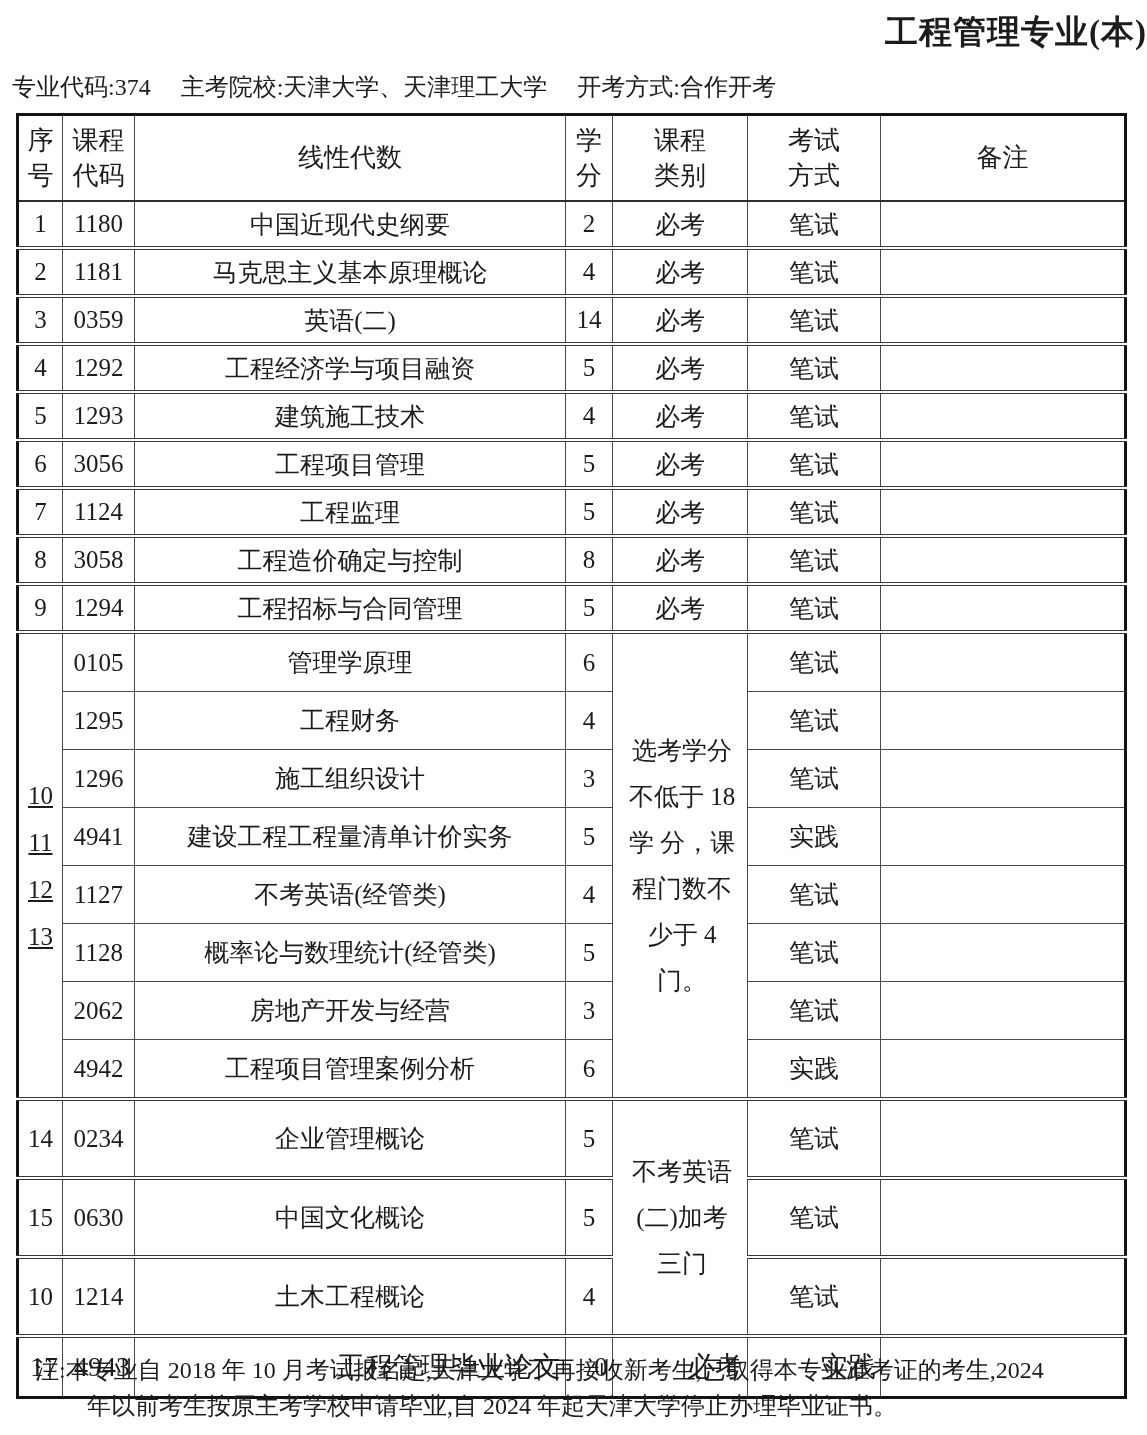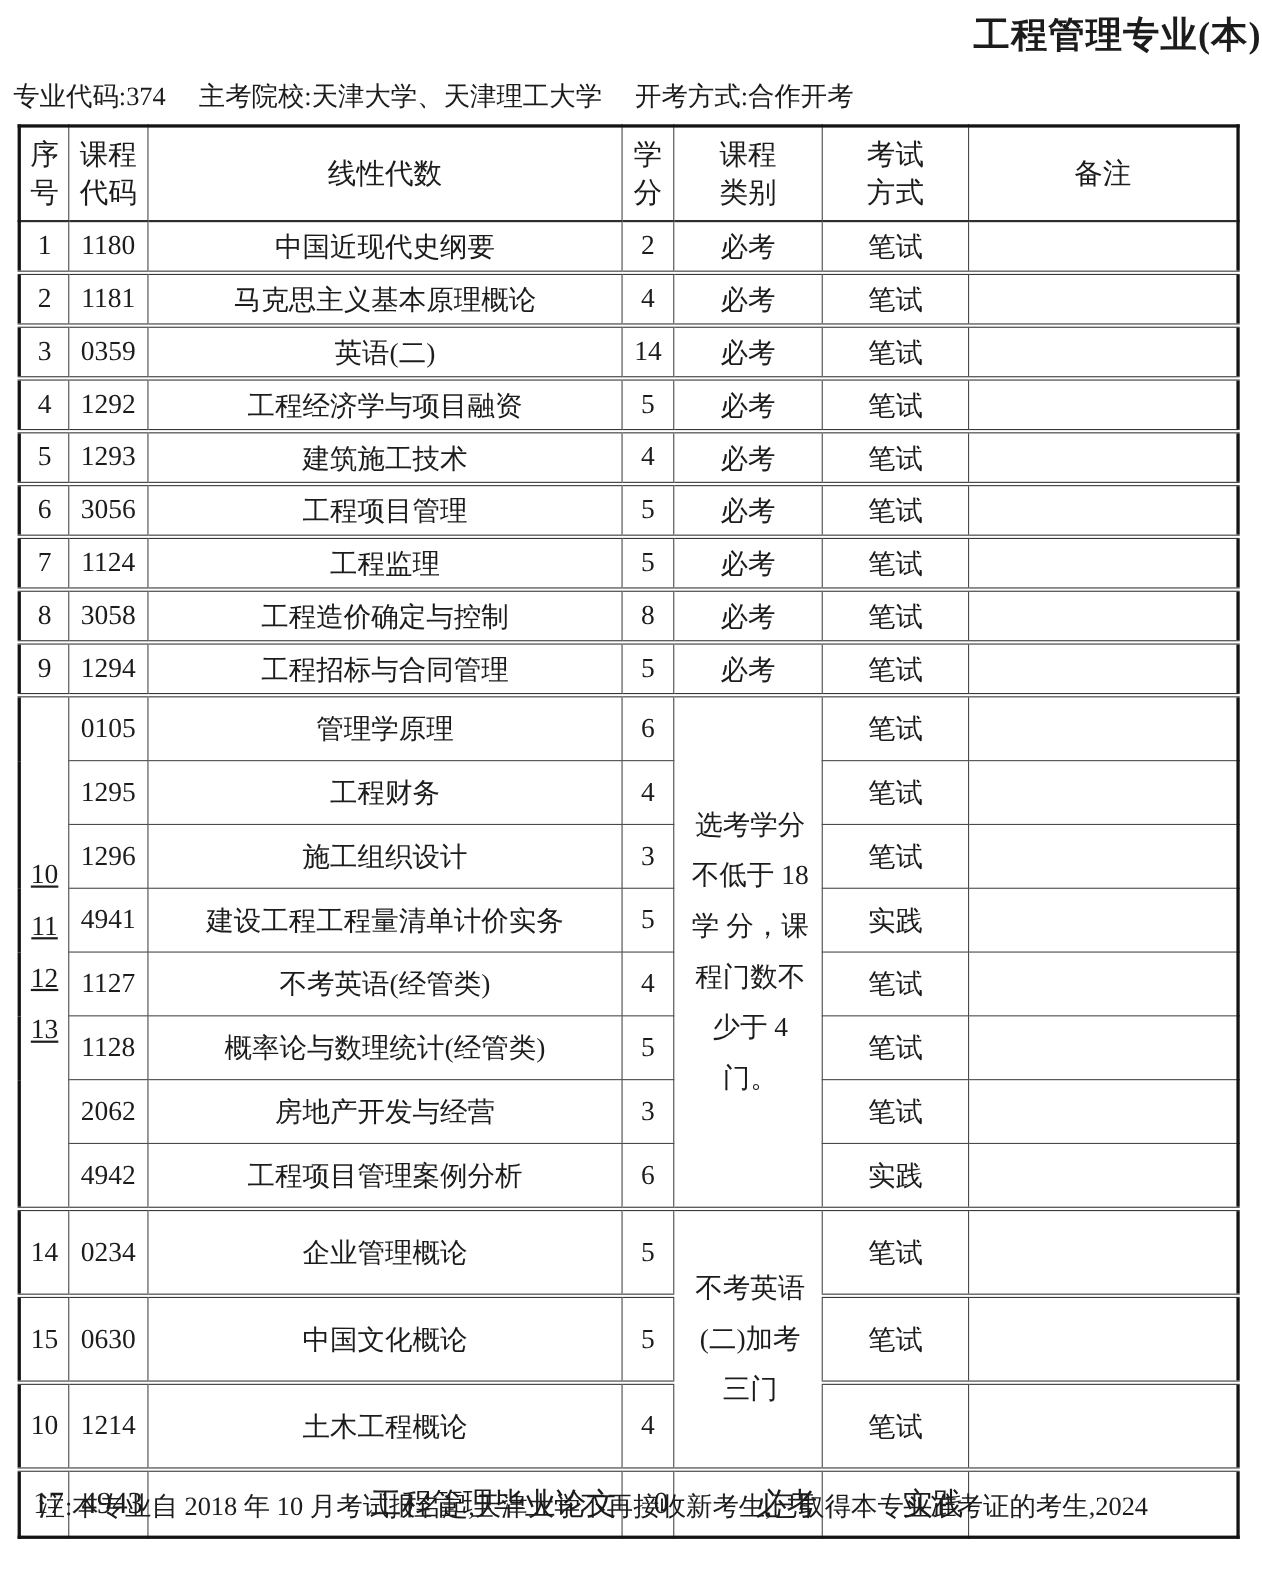--- a/index.html
+++ b/index.html
@@ -295,13 +295,14 @@
       <td>0</td>
       <td>必考</td>
       <td>实践</td>
       <td></td>
     </tr>
   </tbody>
 </table>
 
 <div class="footnote">
   <div class="fn-line1">注:本专业自 2018 年 10 月考试报名起,天津大学不再接收新考生,已取得本专业准考证的考生,2024</div>
+  <div class="fn-line2">年以前考生按原主考学校申请毕业,自 2024 年起天津大学停止办理毕业证书。</div>
 </div>
 
 </body></html>

